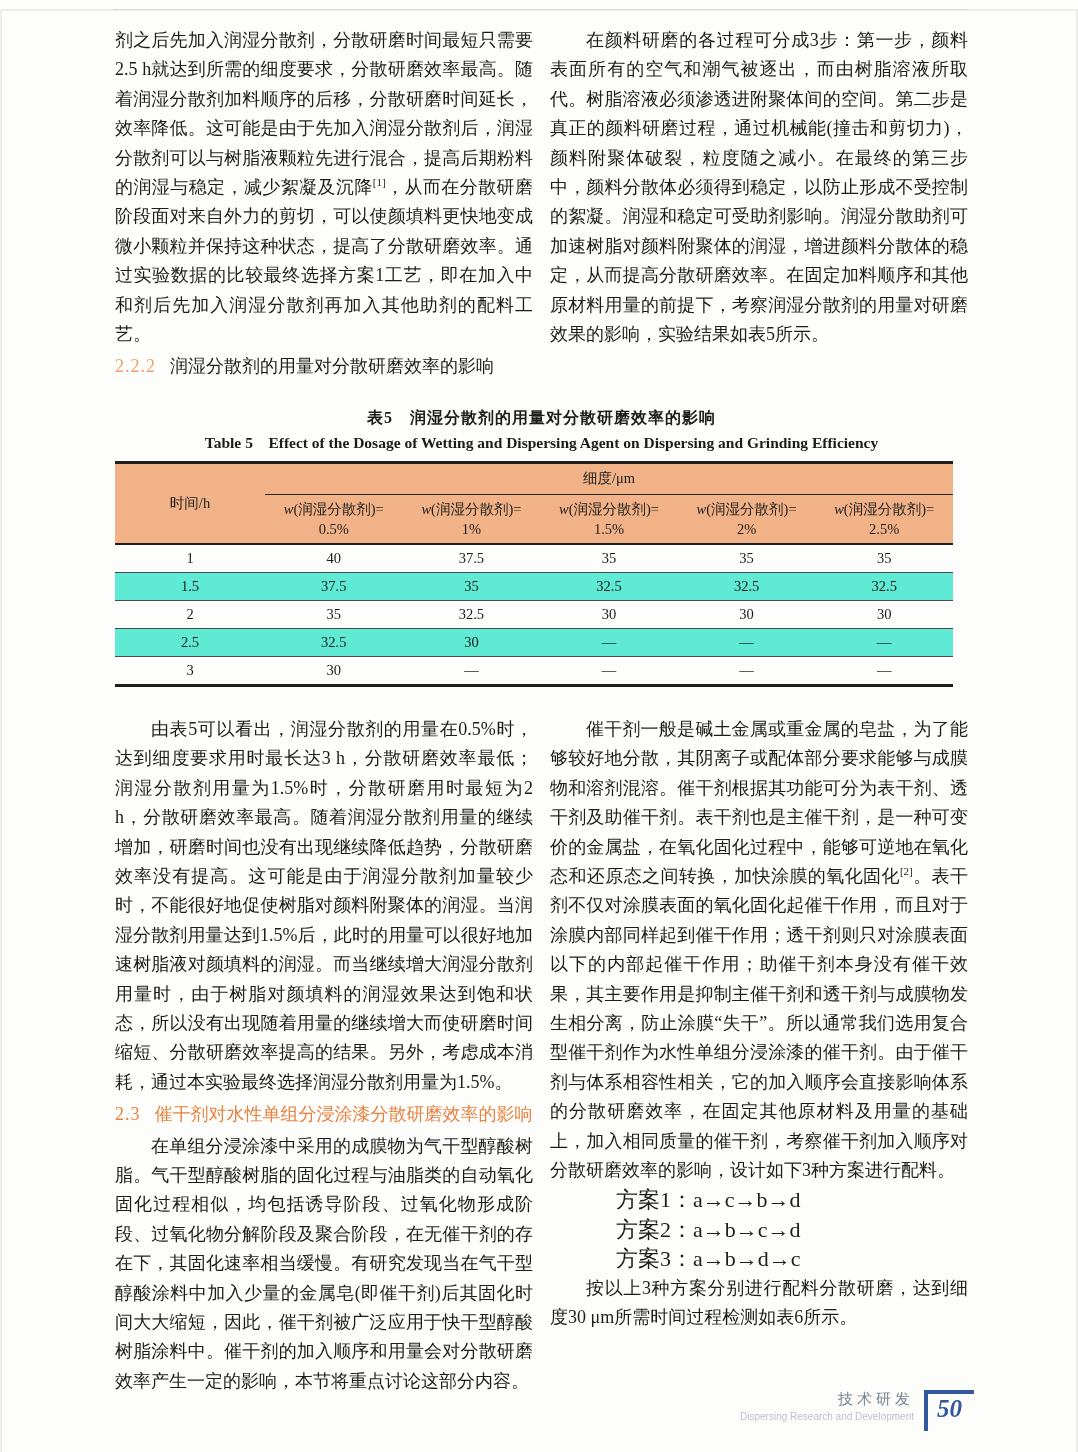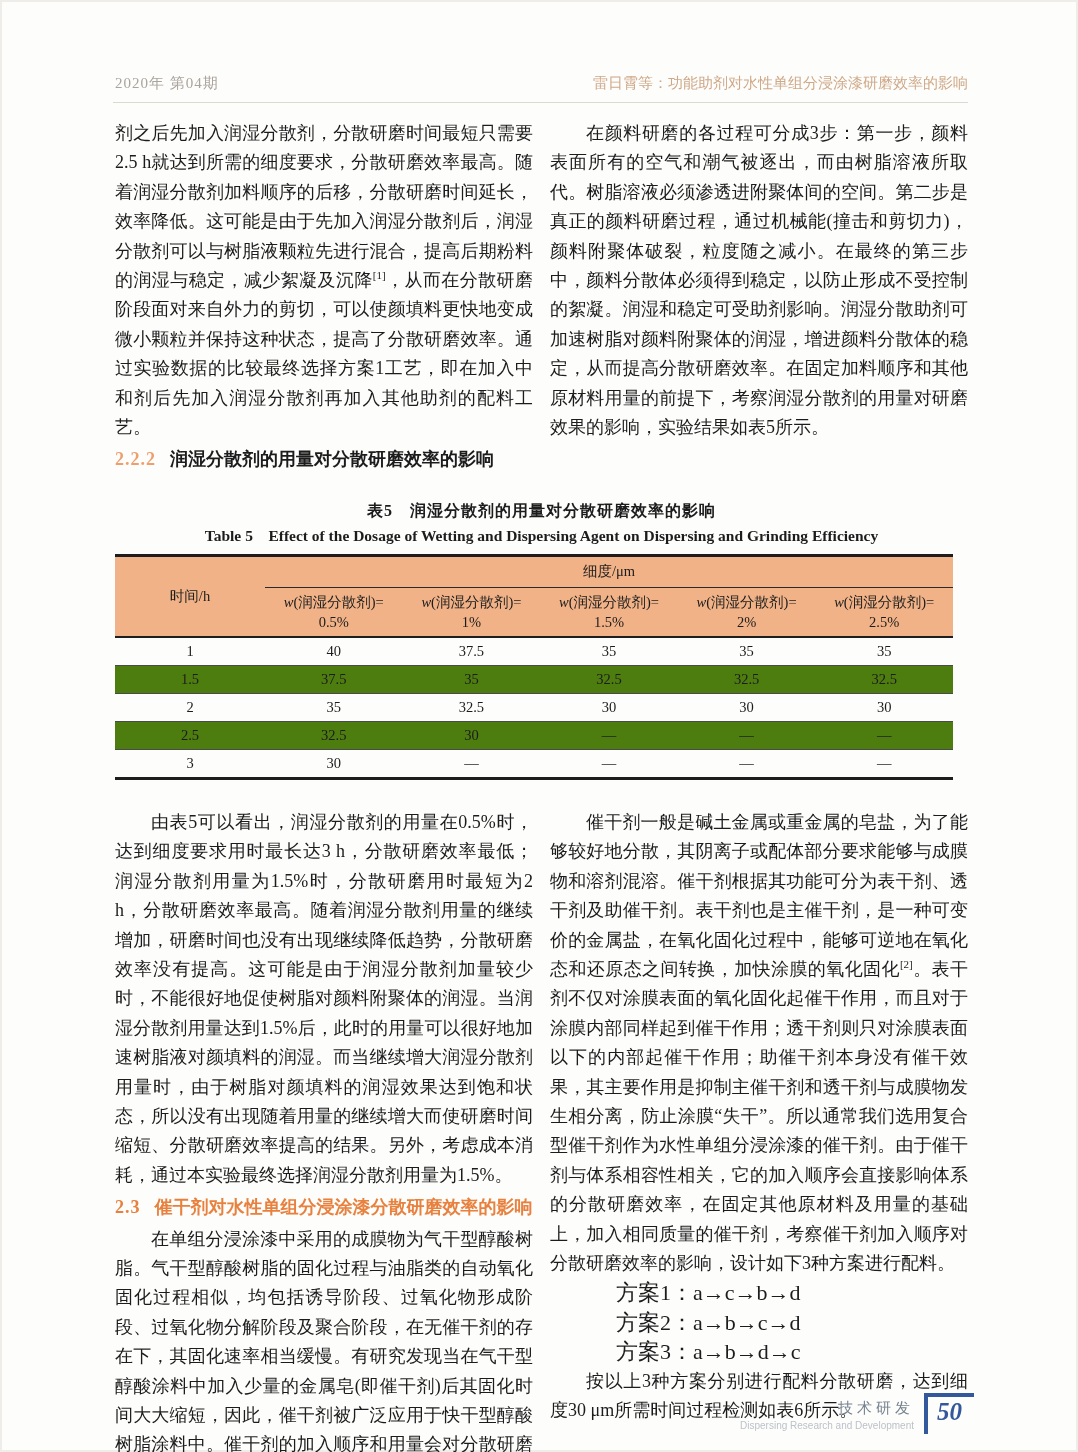--- a/index.html
+++ b/index.html
@@ -26,21 +26,21 @@
 
   
   .twocol{display:flex;gap:17px;margin:16px 108px 0 115px;}
   .col{width:418px;}
   p.body{
     margin:0;font-size:18px;line-height:29.4px;
     text-align:justify;text-justify:inter-ideograph;
   }
   p.indent{text-indent:2em;}
   sup{font-size:11px;line-height:0;}
-  .subhead{margin:3px 0 2px 0;font-size:18px;line-height:29.4px;font-weight:bold;}
+  .subhead{margin:3px 0 2px 0;font-size:18px;line-height:29.4px;font-weight:normal;}
   .subhead .hnum{color:#ef9f6d;margin-right:14px;letter-spacing:1px;}
   .subhead.allorange .hnum,
   .subhead.allorange .htitle{color:#e8813d;text-align:right;}
   .scheme{margin:0;font-size:22px;line-height:29.4px;text-indent:3em;}
 
   
   .tablewrap{margin:24px 110px 0 115px;}
   .tcap-cn{font-size:16px;margin:0 0 4px 0;text-align:center;font-weight:bold;letter-spacing:1px;}
   .tcap-en{font-size:15.5px;margin:0 0 7px 0;text-align:center;font-weight:bold;}
   table.t5{
@@ -51,26 +51,26 @@
   table.t5 col.c0{width:150px;}
   table.t5 th{font-weight:normal;}
   table.t5 thead{background:#f0b286;}
   table.t5 th,table.t5 td{text-align:center;padding:0;}
   th.group-h{border-bottom:1px solid #2a2a2a;height:30px;}
   th.time-h{border-bottom:2px solid #1e1e1e;}
   tr.subrow th{border-bottom:2px solid #1e1e1e;height:48px;line-height:20px;}
   tr.subrow th i{font-family:"Liberation Serif",serif;}
   table.t5 tbody td{height:27px;border-bottom:1px solid #4a4a4a;}
   table.t5 tbody tr:last-child td{border-bottom:none;}
-  table.t5 tbody tr.hl{background:#4d7c0f;}
+  table.t5 tbody tr.hl{background:#5eead4;}
 
   
   .footer{
-    position:absolute;right:104px;bottom:18px;
-    display:flex;align-items:flex-end;gap:10px;
+    position:absolute;right:104px;bottom:30px;
+    display:flex;align-items:flex-start;gap:10px;
   }
   .footer .ftext{text-align:right;padding-bottom:3px;}
   .footer .fcn{
     font-family:"Liberation Sans","DejaVu Sans",sans-serif;
     font-size:15px;color:#75818e;letter-spacing:4px;
   }
   .footer .fen{
     font-family:"Liberation Sans","DejaVu Sans",sans-serif;
     font-size:10px;color:#bcc2c9;margin-top:2px;
   }
@@ -81,24 +81,20 @@
   .pageno{
     font-family:"Liberation Serif","DejaVu Serif",serif;
     font-style:italic;font-weight:bold;font-size:25px;color:#33589b;
   }
 </style>
 </head>
 <body>
 
 <div class="page">
 
-  <div class="runhead">
-    <span class="issue">2020年 第04期</span>
-    <span class="rtitle">雷日霄等：功能助剂对水性单组分浸涂漆研磨效率的影响</span>
-  </div>
   <hr class="headrule">
 
   <div class="twocol">
     <div class="col">
       <p class="body"><span>剂之后先加入润湿分散剂，分散研磨时间最短只需要2.5 h就达到所需的细度要求，分散研磨效率最高。随着润湿分散剂加料顺序的后移，分散研磨时间延长，效率降低。这可能是由于先加入润湿分散剂后，润湿分散剂可以与树脂液颗粒先进行混合，提高后期粉料的润湿与稳定，减少絮凝及沉降</span><sup>[1]</sup><span>，从而在分散研磨阶段面对来自外力的剪切，可以使颜填料更快地变成微小颗粒并保持这种状态，提高了分散研磨效率。通过实验数据的比较最终选择方案1工艺，即在加入中和剂后先加入润湿分散剂再加入其他助剂的配料工艺。</span></p>
       <h4 class="subhead">
         <span class="hnum">2.2.2</span><span class="htitle">润湿分散剂的用量对分散研磨效率的影响</span>
       </h4>
     </div>
     <div class="col">

